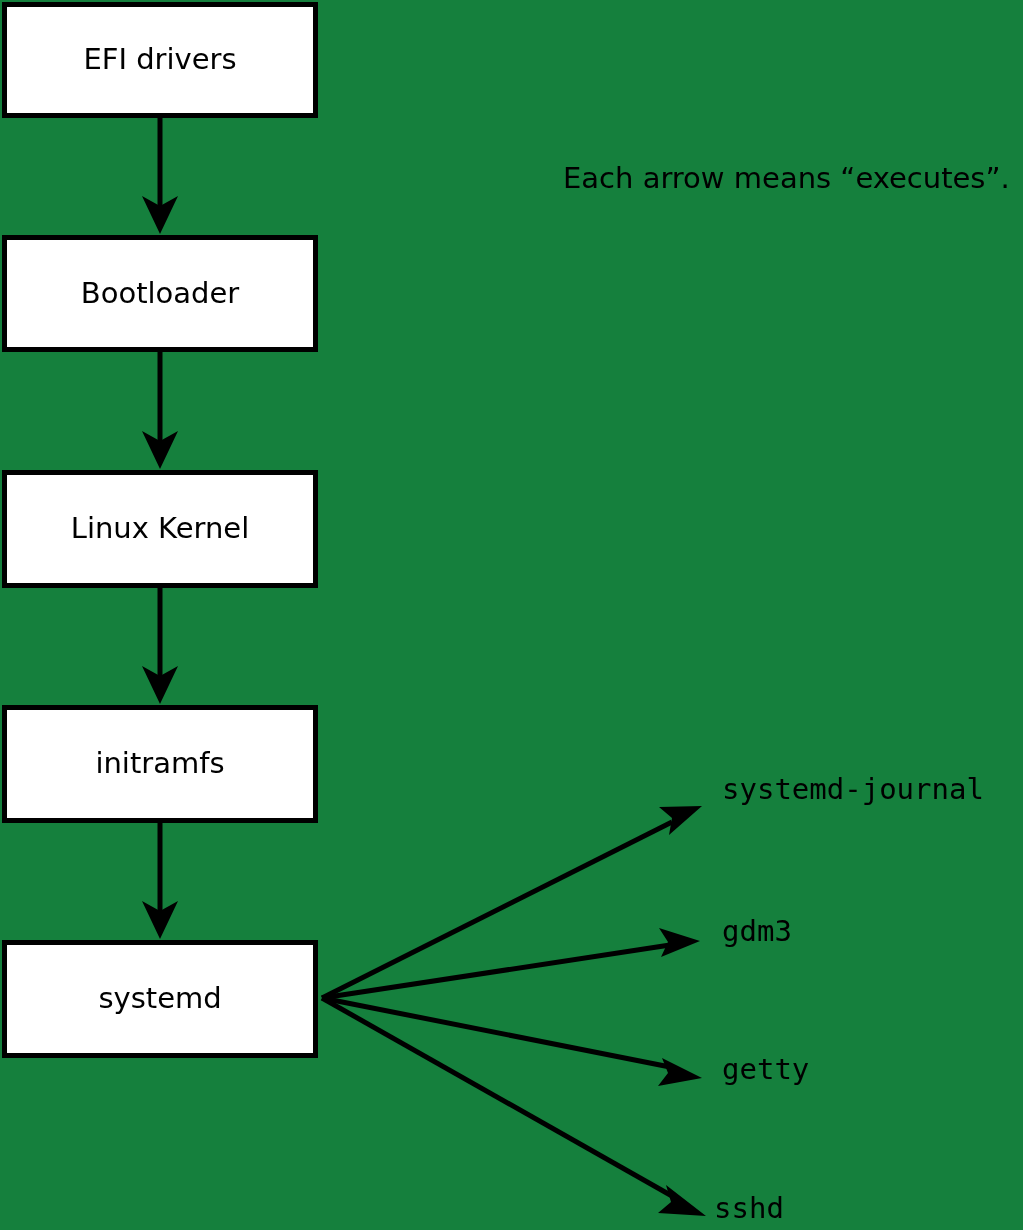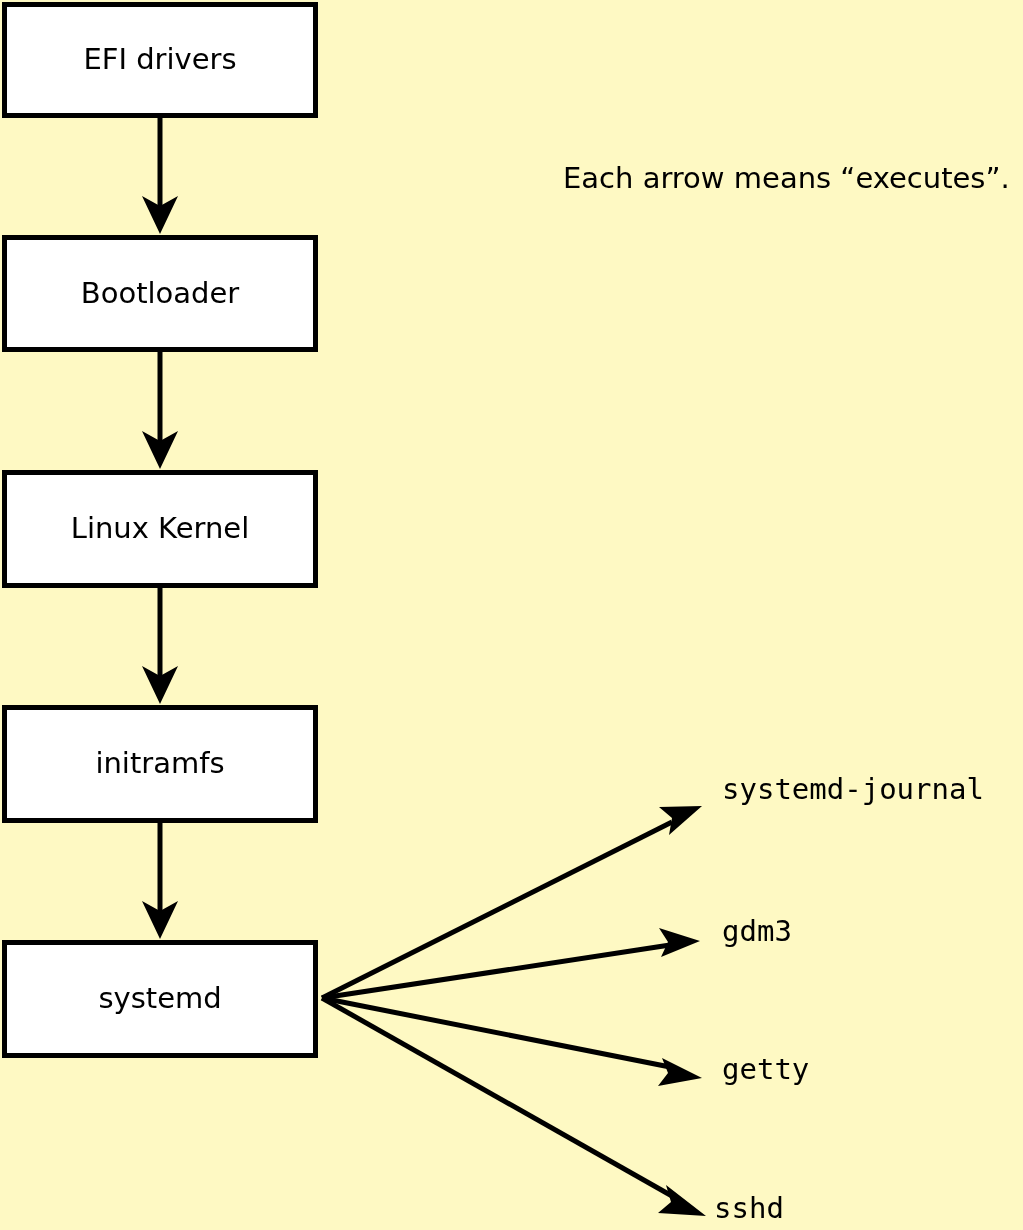--- a/index.html
+++ b/index.html
@@ -9,21 +9,21 @@
     background: #ffffff;
   }
   body {
     font-family: "DejaVu Sans", sans-serif;
     -webkit-font-smoothing: antialiased;
   }
   #canvas {
     position: relative;
     width: 1023px;
     height: 1230px;
-    background: #fef9c3;
+    background: #15803d;
     overflow: hidden;
   }
   #diagram-svg {
     position: absolute;
     top: 0;
     left: 0;
     width: 1023px;
     height: 1230px;
   }
   .node-box-rect {

